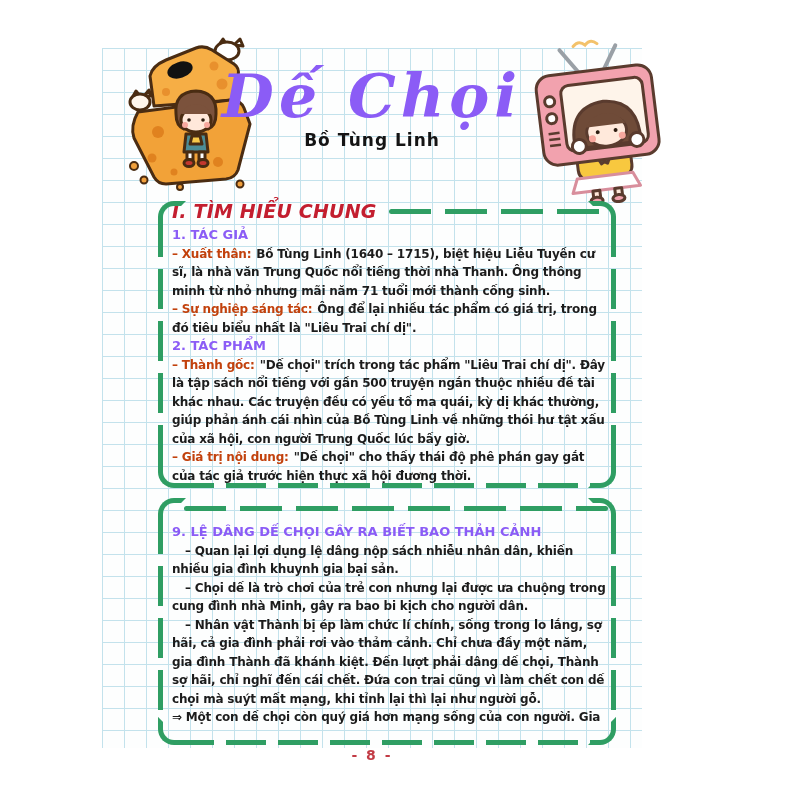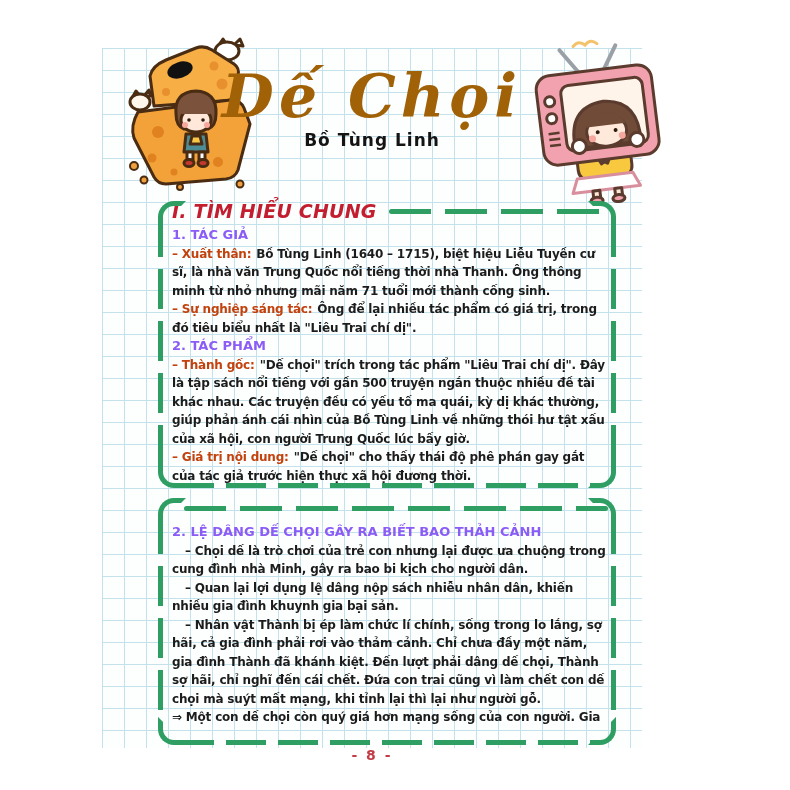--- a/index.html
+++ b/index.html
@@ -13,21 +13,21 @@
     background-color:#fdfefe;
     background-image:
       linear-gradient(#c3e2ec 1px, transparent 1px),
       linear-gradient(90deg, #c3e2ec 1px, transparent 1px);
     background-size:22px 22px;
   }
   
   .title{
     position:absolute;left:102px;top:50px;width:540px;text-align:center;
     font-family:"DejaVu Serif",serif;font-style:italic;font-weight:bold;
-    font-size:60px;letter-spacing:5px;color:#a16207;line-height:92px;
+    font-size:60px;letter-spacing:5px;color:#8b5cf6;line-height:92px;
   }
   .author{
     position:absolute;left:102px;top:130px;width:540px;text-align:center;
     font-size:17px;font-weight:bold;color:#141414;letter-spacing:1px;
   }
   .deco{position:absolute;}
   .deco-cheese{left:122px;top:36px;}
   .deco-tv{left:524px;top:38px;}
 
   
@@ -195,21 +195,21 @@
   <div class="corner tr"></div>
   <div class="corner bl"></div>
   <div class="corner br"></div>
   <div class="edge edge-left"></div>
   <div class="edge edge-right"></div>
   <div class="edge edge-bottom"></div>
   <div class="head-row">
     <span class="hd-fill"></span>
   </div>
   <div class="content">
-    <div class="subhead">2. LỆ DÂNG DẾ CHỌI GÂY RA BIẾT BAO THẢH CẢNH</div>
+    <div class="subhead">9. LỆ DÂNG DẾ CHỌI GÂY RA BIẾT BAO THẢH CẢNH</div>
+    <p class="entry ind">– Quan lại lợi dụng lệ dâng nộp sách nhiễu nhân dân, khiến nhiều gia đình khuynh gia bại sản.</p>
     <p class="entry ind">– Chọi dế là trò chơi của trẻ con nhưng lại được ưa chuộng trong cung đình nhà Minh, gây ra bao bi kịch cho người dân.</p>
-    <p class="entry ind">– Quan lại lợi dụng lệ dâng nộp sách nhiễu nhân dân, khiến nhiều gia đình khuynh gia bại sản.</p>
     <p class="entry ind">– Nhân vật Thành bị ép làm chức lí chính, sống trong lo lắng, sợ hãi, cả gia đình phải rơi vào thảm cảnh. Chỉ chưa đầy một năm, gia đình Thành đã khánh kiệt. Đến lượt phải dâng dế chọi, Thành sợ hãi, chỉ nghĩ đến cái chết. Đứa con trai cũng vì làm chết con dế chọi mà suýt mất mạng, khi tỉnh lại thì lại như người gỗ.</p>
     <p class="entry">⇒ Một con dế chọi còn quý giá hơn mạng sống của con người. Gia</p>
   </div>
 </div>
 
 <div class="page-num">- 8 -</div>
 
 </body></html>

